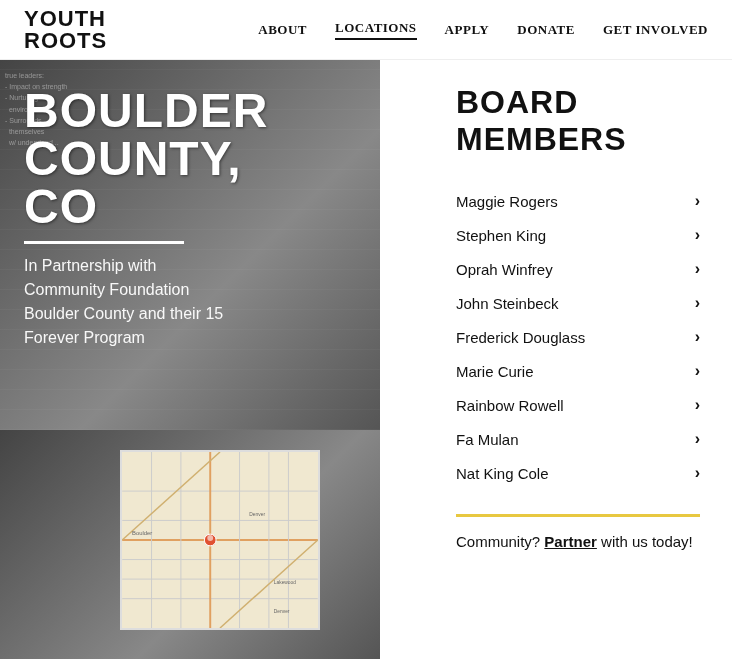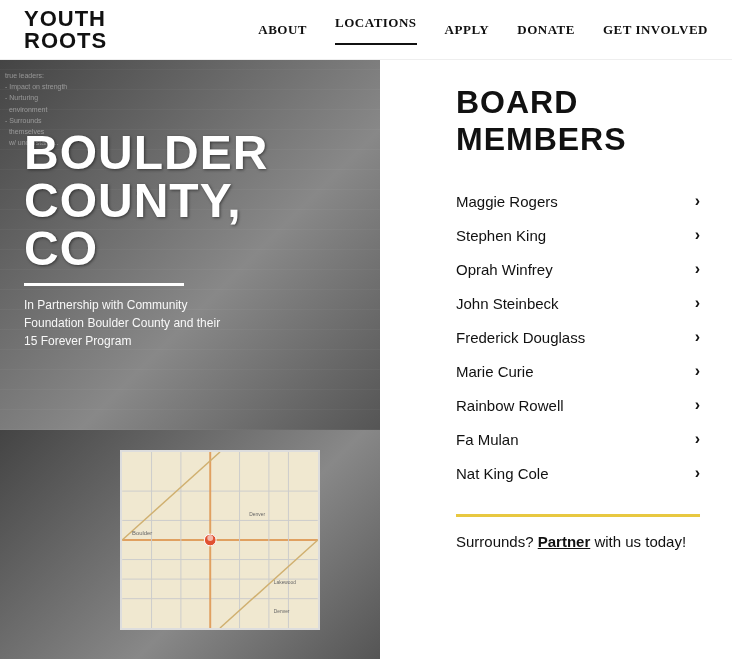--- a/index.html
+++ b/index.html
@@ -44,21 +44,21 @@
       text-decoration: none;
       color: #111;
       font-size: 13px;
       font-weight: 600;
       text-transform: uppercase;
       letter-spacing: 0.5px;
       font-family: Liberation Serif, serif;
     }
     nav a.active {
       border-bottom: 2px solid #111;
-      padding-bottom: 12px;
+      padding-bottom: 2px;
     }
 
     
     .content {
       display: flex;
       height: calc(659px - 60px);
     }
 
     
     .left-panel {
@@ -124,21 +124,21 @@
       letter-spacing: 1px;
       text-shadow: 1px 1px 3px rgba(0,0,0,0.5);
     }
     .location-divider {
       width: 160px;
       height: 3px;
       background: #fff;
       margin: 10px 0;
     }
     .location-description {
-      font-size: 12px;
+      font-size: 16px;
       line-height: 1.5;
       max-width: 200px;
       color: rgba(255,255,255,0.95);
     }
 
     
     .bottom-map {
       width: 380px;
       height: calc(599px - 370px);
       position: relative;
@@ -352,18 +352,18 @@
         <span class="chevron">›</span>
       </li>
       <li>
         <span>Nat King Cole</span>
         <span class="chevron">›</span>
       </li>
     </ul>
 
     <div class="partner-section">
       <p class="partner-text">
-        <span>Surrounds? </span><a href="#">Partner</a><span> with us today!</span>
+        <span>Community? </span><a href="#">Partner</a><span> with us today!</span>
       </p>
     </div>
 
   </div>
 </div>
 
 </body></html>

